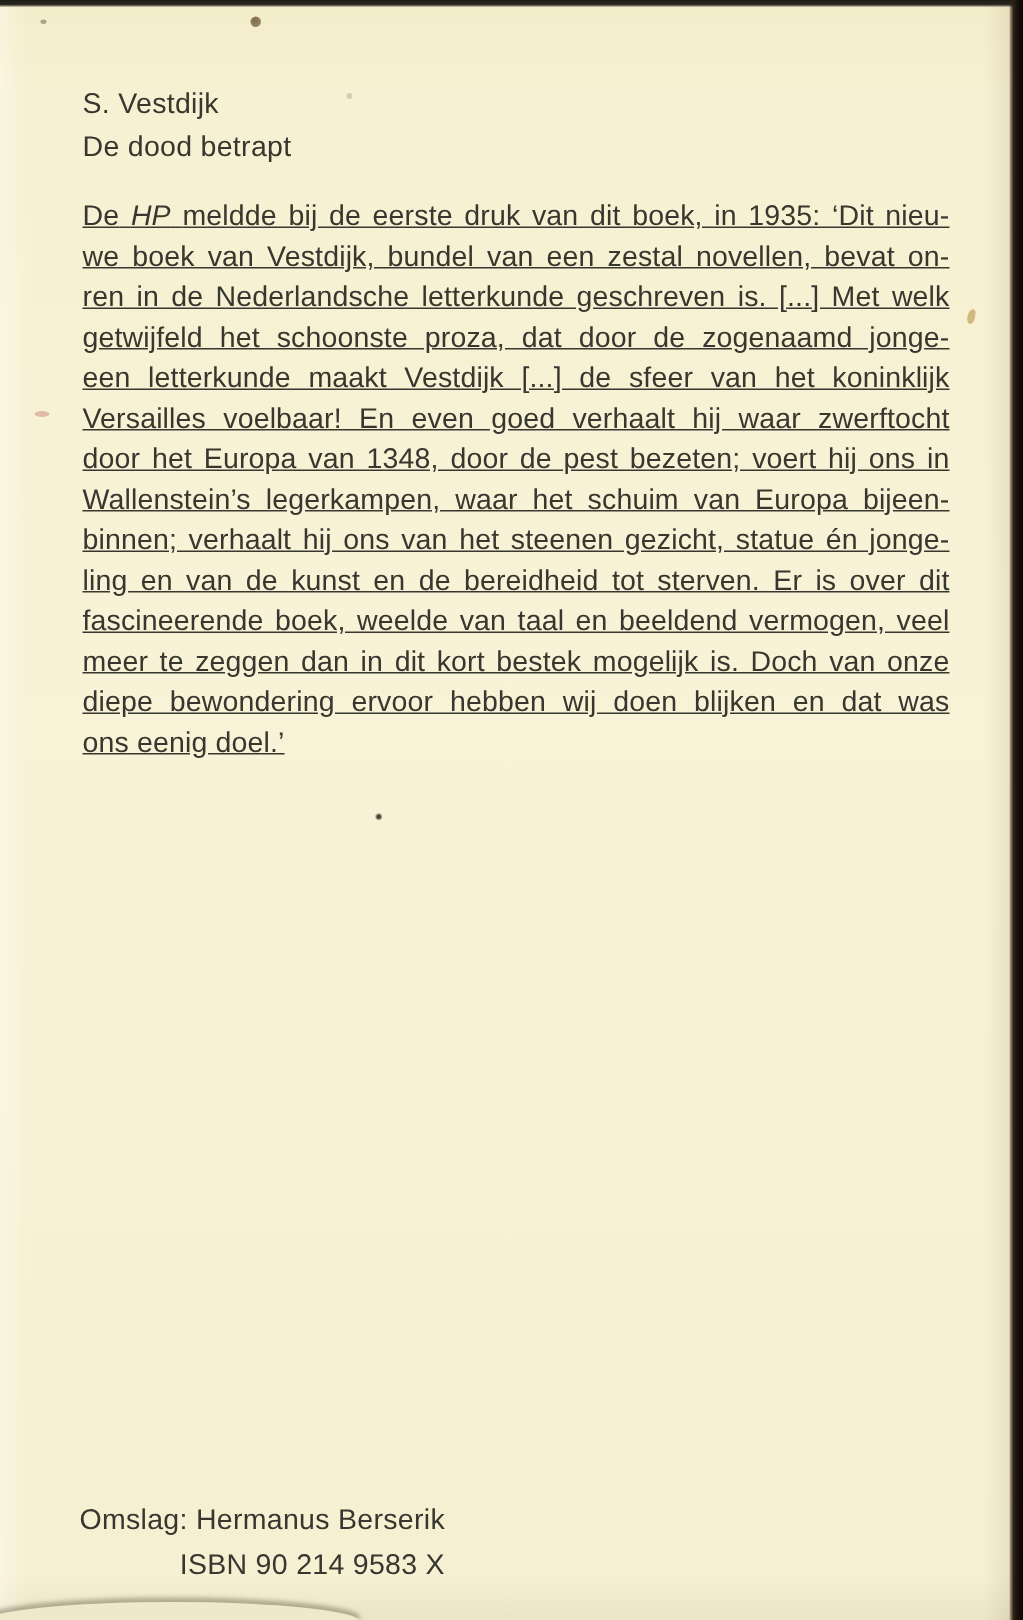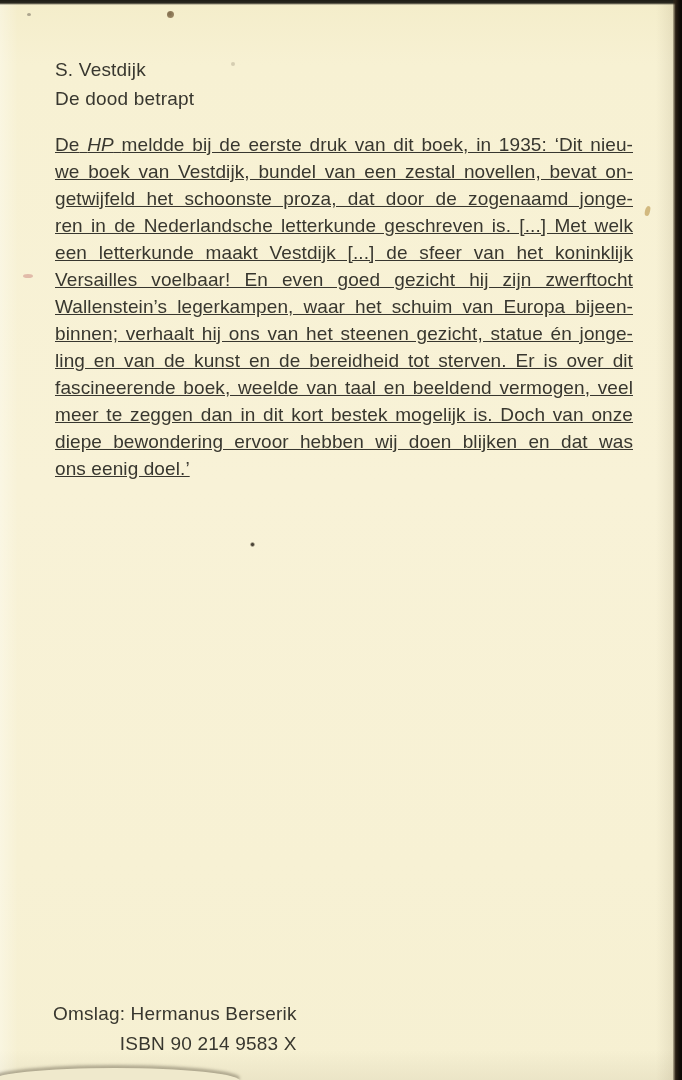--- a/index.html
+++ b/index.html
@@ -146,24 +146,25 @@
   <div class="edge-right"></div>
 
   <div class="header">
     <div>S. Vestdijk</div>
     <div>De dood betrapt</div>
   </div>
 
   <div class="bodytext">
     <div class="bline"><span>De</span> <span class="it">HP</span> <span>meldde bij de eerste druk van dit boek, in 1935: ‘Dit nieu-</span></div>
     <div class="bline">we boek van Vestdijk, bundel van een zestal novellen, bevat on-</div>
+    <div class="bline">ren in de Nederlandsche letterkunde geschreven is. [...] Met welk</div>
     <div class="bline">getwijfeld het schoonste proza, dat door de zogenaamd jonge-</div>
-    <div class="bline">ren in de Nederlandsche letterkunde geschreven is. [...] Met welk</div>
     <div class="bline">een letterkunde maakt Vestdijk [...] de sfeer van het koninklijk</div>
-    <div class="bline">Versailles voelbaar! En even goed gezicht hij zijn zwerftocht</div>
+    <div class="bline">Versailles voelbaar! En even goed verhaalt hij waar zwerftocht</div>
+    <div class="bline">door het Europa van 1348, door de pest bezeten; voert hij ons in</div>
     <div class="bline">Wallenstein’s legerkampen, waar het schuim van Europa bijeen-</div>
     <div class="bline">binnen; verhaalt hij ons van het steenen gezicht, statue én jonge-</div>
     <div class="bline">ling en van de kunst en de bereidheid tot sterven. Er is over dit</div>
     <div class="bline">fascineerende boek, weelde van taal en beeldend vermogen, veel</div>
     <div class="bline">meer te zeggen dan in dit kort bestek mogelijk is. Doch van onze</div>
     <div class="bline">diepe bewondering ervoor hebben wij doen blijken en dat was</div>
     <div class="bline last">ons eenig doel.’</div>
   </div>
 
   <div class="footer">

